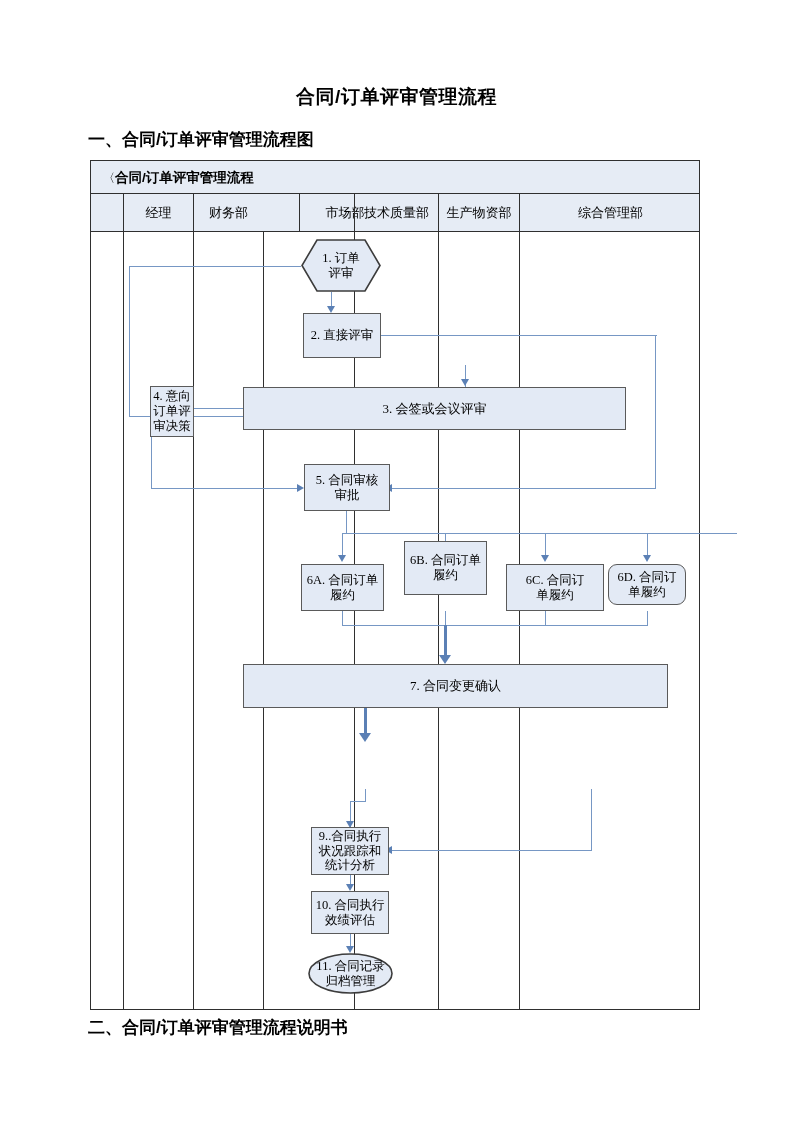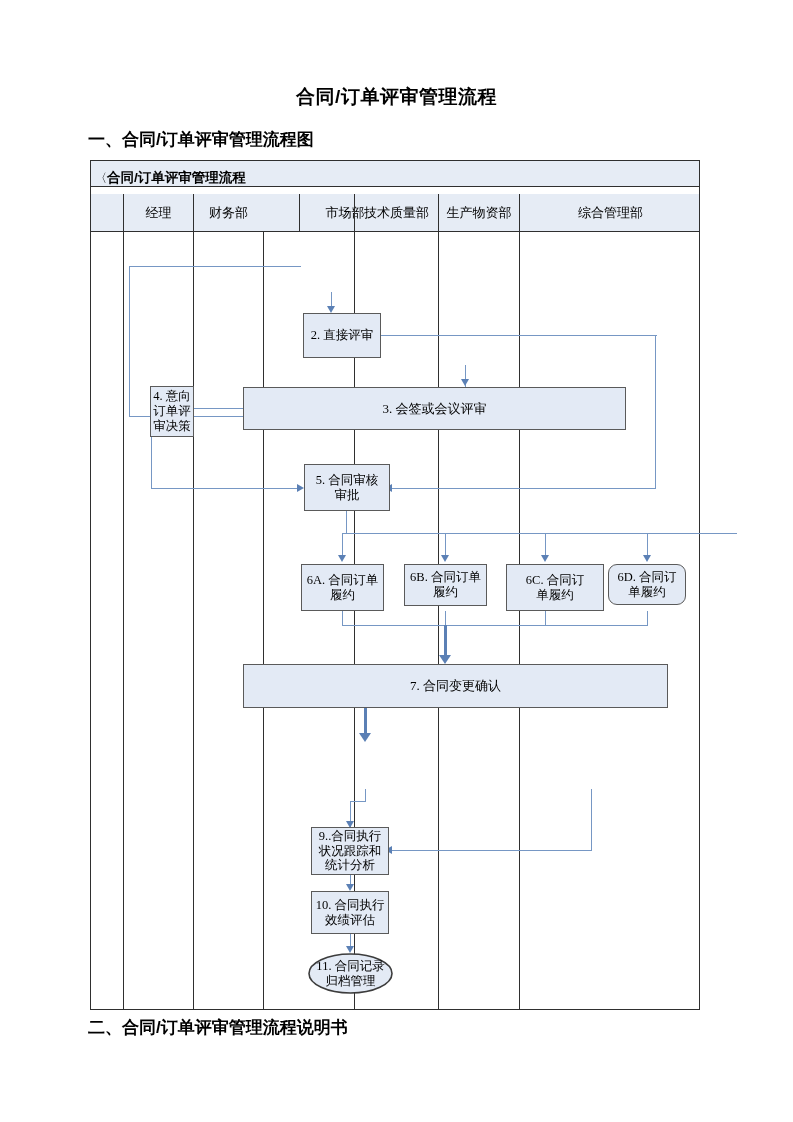--- a/index.html
+++ b/index.html
@@ -20,24 +20,24 @@
   }
   #sec1{top:128px;}
   #sec2{top:1016px;}
 
   
   .chart{
     position:absolute;left:90px;top:160px;width:610px;height:850px;
     box-sizing:border-box;border:1px solid #2f2f2f;background:#fff;
   }
   .chart-title{
-    position:absolute;left:0;top:0;width:100%;height:26px;
+    position:absolute;left:0;top:0;width:100%;height:33px;
     box-sizing:border-box;background:#e6ecf5;border-bottom:1px solid #2f2f2f;
     font-family:"Liberation Sans","DejaVu Sans",sans-serif;
-    font-size:13.5px;font-weight:bold;line-height:33px;padding-left:4px;
+    font-size:13.5px;font-weight:bold;line-height:33px;padding-left:12px;
     white-space:nowrap;
   }
   .chart-title .caret{font-weight:normal;font-size:12px;}
   .hdr-row{
     position:absolute;left:0;top:33px;width:100%;height:38px;
     background:#e6ecf5;border-bottom:1px solid #2f2f2f;box-sizing:border-box;
   }
   .hdr-cell{
     position:absolute;top:0;height:100%;box-sizing:border-box;
     border-left:1px solid #2f2f2f;
@@ -154,41 +154,47 @@
   <div class="conn v" style="left:500px;top:628px;height:62px;"></div>
   <div class="conn h" style="left:300px;top:689px;width:201px;"></div>
   <div class="arrow left" style="left:294px;top:684.5px;"></div>
 
   <div class="conn v" style="left:259px;top:714px;height:14px;"></div>
   <div class="arrow down" style="left:254.5px;top:723px;"></div>
 
   <div class="conn v" style="left:259px;top:773px;height:17px;"></div>
   <div class="arrow down" style="left:254.5px;top:785px;"></div>
 
+  <div class="node hex" id="n1" style="left: 210px; top: 78px; width: 80px; height: 53px;">
+    <svg class="hexshape" viewBox="0 0 80 53" preserveAspectRatio="none">
+      <polygon points="16,1 64,1 79,26.5 64,52 16,52 1,26.5" fill="#e3eaf5" stroke="#3c3c3c" stroke-width="1.6"></polygon>
+    </svg>
+    <span>1. 订单<br>评审</span>
+  </div>
 
   <div class="node" id="n2" style="left: 212px; top: 152px; width: 78px; height: 45px;">
     <span>2. 直接评审</span>
   </div>
 
   <div class="node wide" id="n3" style="left: 152px; top: 226px; width: 383px; height: 43px;">
     <span>3. 会签或会议评审</span>
   </div>
 
   <div class="node" id="n4" style="left: 43px; top: 225px; width: 44px; height: 51px; margin-left: 16px;">
     <span>4. 意向<br>订单评<br>审决策</span>
   </div>
 
   <div class="node" id="n5" style="left: 213px; top: 303px; width: 86px; height: 47px;">
     <span>5. 合同审核<br>审批</span>
   </div>
 
   <div class="node" id="n6a" style="left: 210px; top: 403px; width: 83px; height: 47px;">
     <span>6A. 合同订单<br>履约</span>
   </div>
-  <div class="node" id="n6b" style="left: 313px; top: 403px; width: 83px; height: 42px; text-align: center;">
+  <div class="node" id="n6b" style="left: 313px; top: 380px; width: 83px; height: 54px; text-align: center;">
     <span>6B. 合同订单<br>履约</span>
   </div>
   <div class="node" id="n6c" style="left: 415px; top: 403px; width: 98px; height: 47px;">
     <span>6C. 合同订<br>单履约</span>
   </div>
   <div class="node" id="n6d" style="left: 517px; top: 403px; width: 78px; height: 41px; border-radius: 9px;">
     <span>6D. 合同订<br>单履约</span>
   </div>
 
   <div class="node wide" id="n7" style="left: 152px; top: 503px; width: 425px; height: 44px;">

